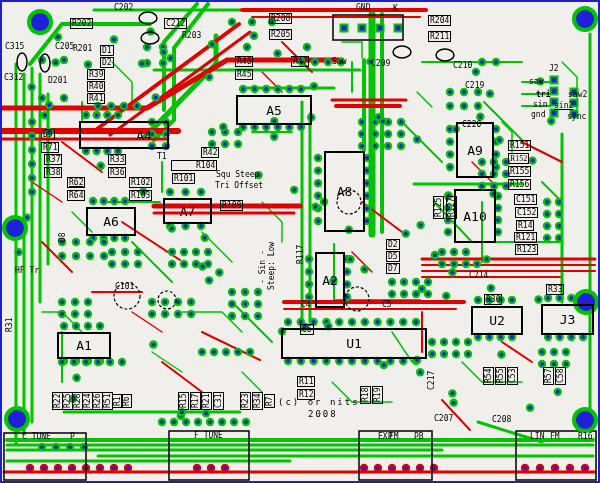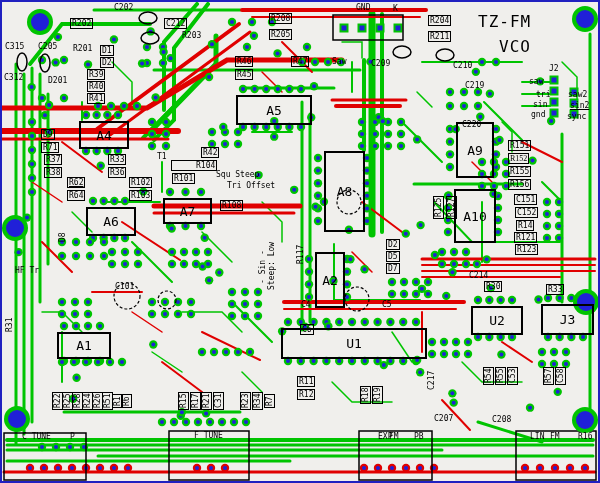--- a/index.html
+++ b/index.html
@@ -969,21 +969,21 @@
         <circle cx="583" cy="418" r="13" fill="#00c400"></circle>
         <circle cx="583" cy="418" r="9" fill="#2020d8"></circle>
       </g>
     </svg>
 
   <div id="labels">
       <span class="label" style="left: 112px; top: 1px;">C202</span>
       <span class="label boxed" style="left: 68px; top: 16px;">R202</span>
       <span class="label" style="left: 71px; top: 42px;">R201</span>
       <span class="label" style="left: 3px; top: 40px;">C315</span>
-      <span class="label" style="left: 36px; top: 40px;">C205</span>
+      <span class="label" style="left: 53px; top: 40px;">C205</span>
       <span class="label" style="left: 46px; top: 74px;">D201</span>
       <span class="label" style="left: 2px; top: 71px;">C312</span>
       <span class="label boxed" style="left: 162px; top: 16px;">C212</span>
       <span class="label" style="left: 180px; top: 29px;">R203</span>
       <span class="label boxed" style="left: 98px; top: 43px;">D1</span>
       <span class="label boxed" style="left: 98px; top: 55px;">D2</span>
       <span class="label boxed" style="left: 85px; top: 67px;">R39</span>
       <span class="label boxed" style="left: 85px; top: 79px;">R40</span>
       <span class="label boxed" style="left: 85px; top: 91px;">R41</span>
       <span class="label boxed" style="left: 267px; top: 11px;">R208</span>
@@ -993,45 +993,45 @@
       <span class="label boxed" style="left: 289px; top: 54px;">R47</span>
       <span class="label" style="left: 330px; top: 55px;">Saw</span>
       <span class="label" style="left: 354px; top: 1px;">GND</span>
       <span class="label" style="left: 391px; top: 2px;">K</span>
       <span class="label boxed" style="left: 426px; top: 13px;">R204</span>
       <span class="label boxed" style="left: 426px; top: 29px;">R211</span>
       <span class="label" style="left: 369px; top: 57px;">C209</span>
       <span class="label" style="left: 451px; top: 59px;">C210</span>
       <span class="label" style="left: 547px; top: 62px;">J2</span>
       <span class="label" style="left: 527px; top: 75px;">saw</span>
-      <span class="label" style="left: 534px; top: 88px;">tri</span>
+      <span class="label" style="left: 534px; top: 88px; font-weight: bold;">tri</span>
       <span class="label" style="left: 531px; top: 98px;">sin</span>
       <span class="label" style="left: 529px; top: 108px;">gnd</span>
       <span class="label" style="left: 566px; top: 88px;">saw2</span>
-      <span class="label" style="left: 568px; top: 99px; text-decoration: underline;">sin2</span>
+      <span class="label" style="left: 552px; top: 99px; text-decoration: underline;">sin2</span>
       <span class="label" style="left: 565px; top: 110px;">sync</span>
       <span class="label" style="left: 463px; top: 79px;">C219</span>
       <span class="label" style="left: 460px; top: 118px;">C220</span>
       <span class="label boxed" style="left: 506px; top: 138px;">R151</span>
       <span class="label boxed" style="left: 506px; top: 151px; font-family: Liberation Serif, serif;">R152</span>
       <span class="label boxed" style="left: 506px; top: 164px;">R155</span>
       <span class="label boxed" style="left: 506px; top: 177px;">R156</span>
       <span class="label boxed" style="left: 512px; top: 192px;">C151</span>
       <span class="label boxed" style="left: 513px; top: 205px;">C152</span>
       <span class="label boxed" style="left: 514px; top: 218px;">R14</span>
       <span class="label boxed" style="left: 512px; top: 230px;">R121</span>
       <span class="label boxed" style="left: 513px; top: 242px;">R123</span>
       <span class="label boxed vert" style="left: 431px; top: 217px;">R125</span>
       <span class="label boxed vert" style="left: 444px; top: 217px;">R127</span>
       <span class="label" style="left: 155px; top: 150px;">T1</span>
       <span class="label boxed" style="left: 199px; top: 145px;">R42</span>
       <span class="label boxed" style="left: 169px; top: 158px; padding-left: 24px;">R104</span>
       <span class="label boxed" style="left: 170px; top: 171px;">R101</span>
       <span class="label" style="left: 214px; top: 168px;">Squ Steep</span>
-      <span class="label" style="left: 213px; top: 179px; margin-left: 12px;">Tri Offset</span>
+      <span class="label" style="left: 213px; top: 179px;">Tri Offset</span>
       <span class="label boxed" style="left: 218px; top: 198px;">R108</span>
       <span class="label boxed" style="left: 127px; top: 175px;">R102</span>
       <span class="label boxed" style="left: 127px; top: 188px;">R103</span>
       <span class="label boxed" style="left: 42px; top: 152px;">R37</span>
       <span class="label boxed" style="left: 42px; top: 165px;">R38</span>
       <span class="label boxed" style="left: 106px; top: 152px;">R33</span>
       <span class="label boxed" style="left: 106px; top: 165px;">R36</span>
       <span class="label boxed" style="left: 39px; top: 127px;">D9</span>
       <span class="label boxed" style="left: 39px; top: 140px;">R71</span>
       <span class="label boxed" style="left: 65px; top: 175px; text-decoration: underline;">R62</span>
@@ -1043,21 +1043,21 @@
       <span class="label vert" style="left: 294px; top: 262px;">R117</span>
       <span class="label vert" style="left: 256px; top: 282px;">- Sin -</span>
       <span class="label vert" style="left: 265px; top: 288px;">Steep: Low</span>
       <span class="label boxed" style="left: 298px; top: 282px; margin-top: 40px;">C6</span>
       <span class="label" style="left: 299px; top: 298px;">C4</span>
       <span class="label boxed" style="left: 384px; top: 237px;">D2</span>
       <span class="label boxed" style="left: 384px; top: 249px;">D5</span>
       <span class="label boxed" style="left: 384px; top: 261px;">D7</span>
       <span class="label" style="left: 380px; top: 298px;">C5</span>
       <span class="label" style="left: 467px; top: 269px;">C214</span>
-      <span class="label boxed" style="left: 482px; top: 279px; text-align: center;">R30</span>
+      <span class="label boxed" style="left: 482px; top: 292px; text-align: center;">R30</span>
       <span class="label boxed" style="left: 544px; top: 282px;">R33</span>
       <span class="label vert" style="left: 425px; top: 388px;">C217</span>
       <span class="label boxed" style="left: 295px; top: 374px;">R11</span>
       <span class="label boxed" style="left: 295px; top: 387px;">R12</span>
       <span class="label boxed vert" style="left: 358px; top: 402px;">R18</span>
       <span class="label boxed vert" style="left: 370px; top: 402px;">R19</span>
       <span class="label boxed vert" style="left: 238px; top: 408px;">R23</span>
       <span class="label boxed vert" style="left: 250px; top: 408px;">R34</span>
       <span class="label boxed vert" style="left: 262px; top: 406px;">R7</span>
       <span class="label boxed vert" style="left: 50px; top: 408px;">R22</span>
@@ -1085,30 +1085,30 @@
       <span class="label" style="left: 376px; top: 430px;">EXP</span>
       <span class="label" style="left: 387px; top: 430px;">FM</span>
       <span class="label" style="left: 412px; top: 430px;">PB</span>
       <span class="label" style="left: 528px; top: 430px;">LIN</span>
       <span class="label" style="left: 548px; top: 430px;">FM</span>
       <span class="label" style="left: 576px; top: 430px;">R16</span>
     </div>
   <div id="ics">
       <div class="ic" style="left: 55px; top: 330px; width: 50px; height: 23px;">A1</div>
       <div class="ic" style="left: 313px; top: 250px; width: 26px; height: 52px;">A2</div>
-      <div class="ic" style="left: 77px; top: 119px; width: 46px; height: 24px;">A4</div>
+      <div class="ic" style="left: 77px; top: 119px; width: 46px; height: 24px; padding-left: 40px;">A4</div>
       <div class="ic" style="left: 234px; top: 93px; width: 72px; height: 26px;">A5</div>
       <div class="ic" style="left: 84px; top: 205px; width: 46px; height: 25px;">A6</div>
       <div class="ic" style="left: 161px; top: 196px; width: 45px; height: 22px;">A7</div>
       <div class="ic" style="left: 322px; top: 149px; width: 37px; height: 77px;">A8</div>
       <div class="ic" style="left: 454px; top: 120px; width: 34px; height: 52px;">A9</div>
       <div class="ic" style="left: 452px; top: 187px; width: 38px; height: 50px;">A10</div>
       <div class="ic" style="left: 279px; top: 326px; width: 142px; height: 27px;">U1</div>
       <div class="ic" style="left: 469px; top: 304px; width: 48px; height: 25px;">U2</div>
       <div class="ic" style="left: 539px; top: 302px; width: 49px; height: 27px;">J3</div>
     </div>
 
-  <div id="title">
-    <div class="l1">TZ-FM</div>
-    <div class="l2">VCO</div>
+
+  <div id="copyright">
+    <div class="l1">(c) or nits</div>
+    <div class="l2">2008</div>
   </div>
-
 </div>
 
 </body></html>

